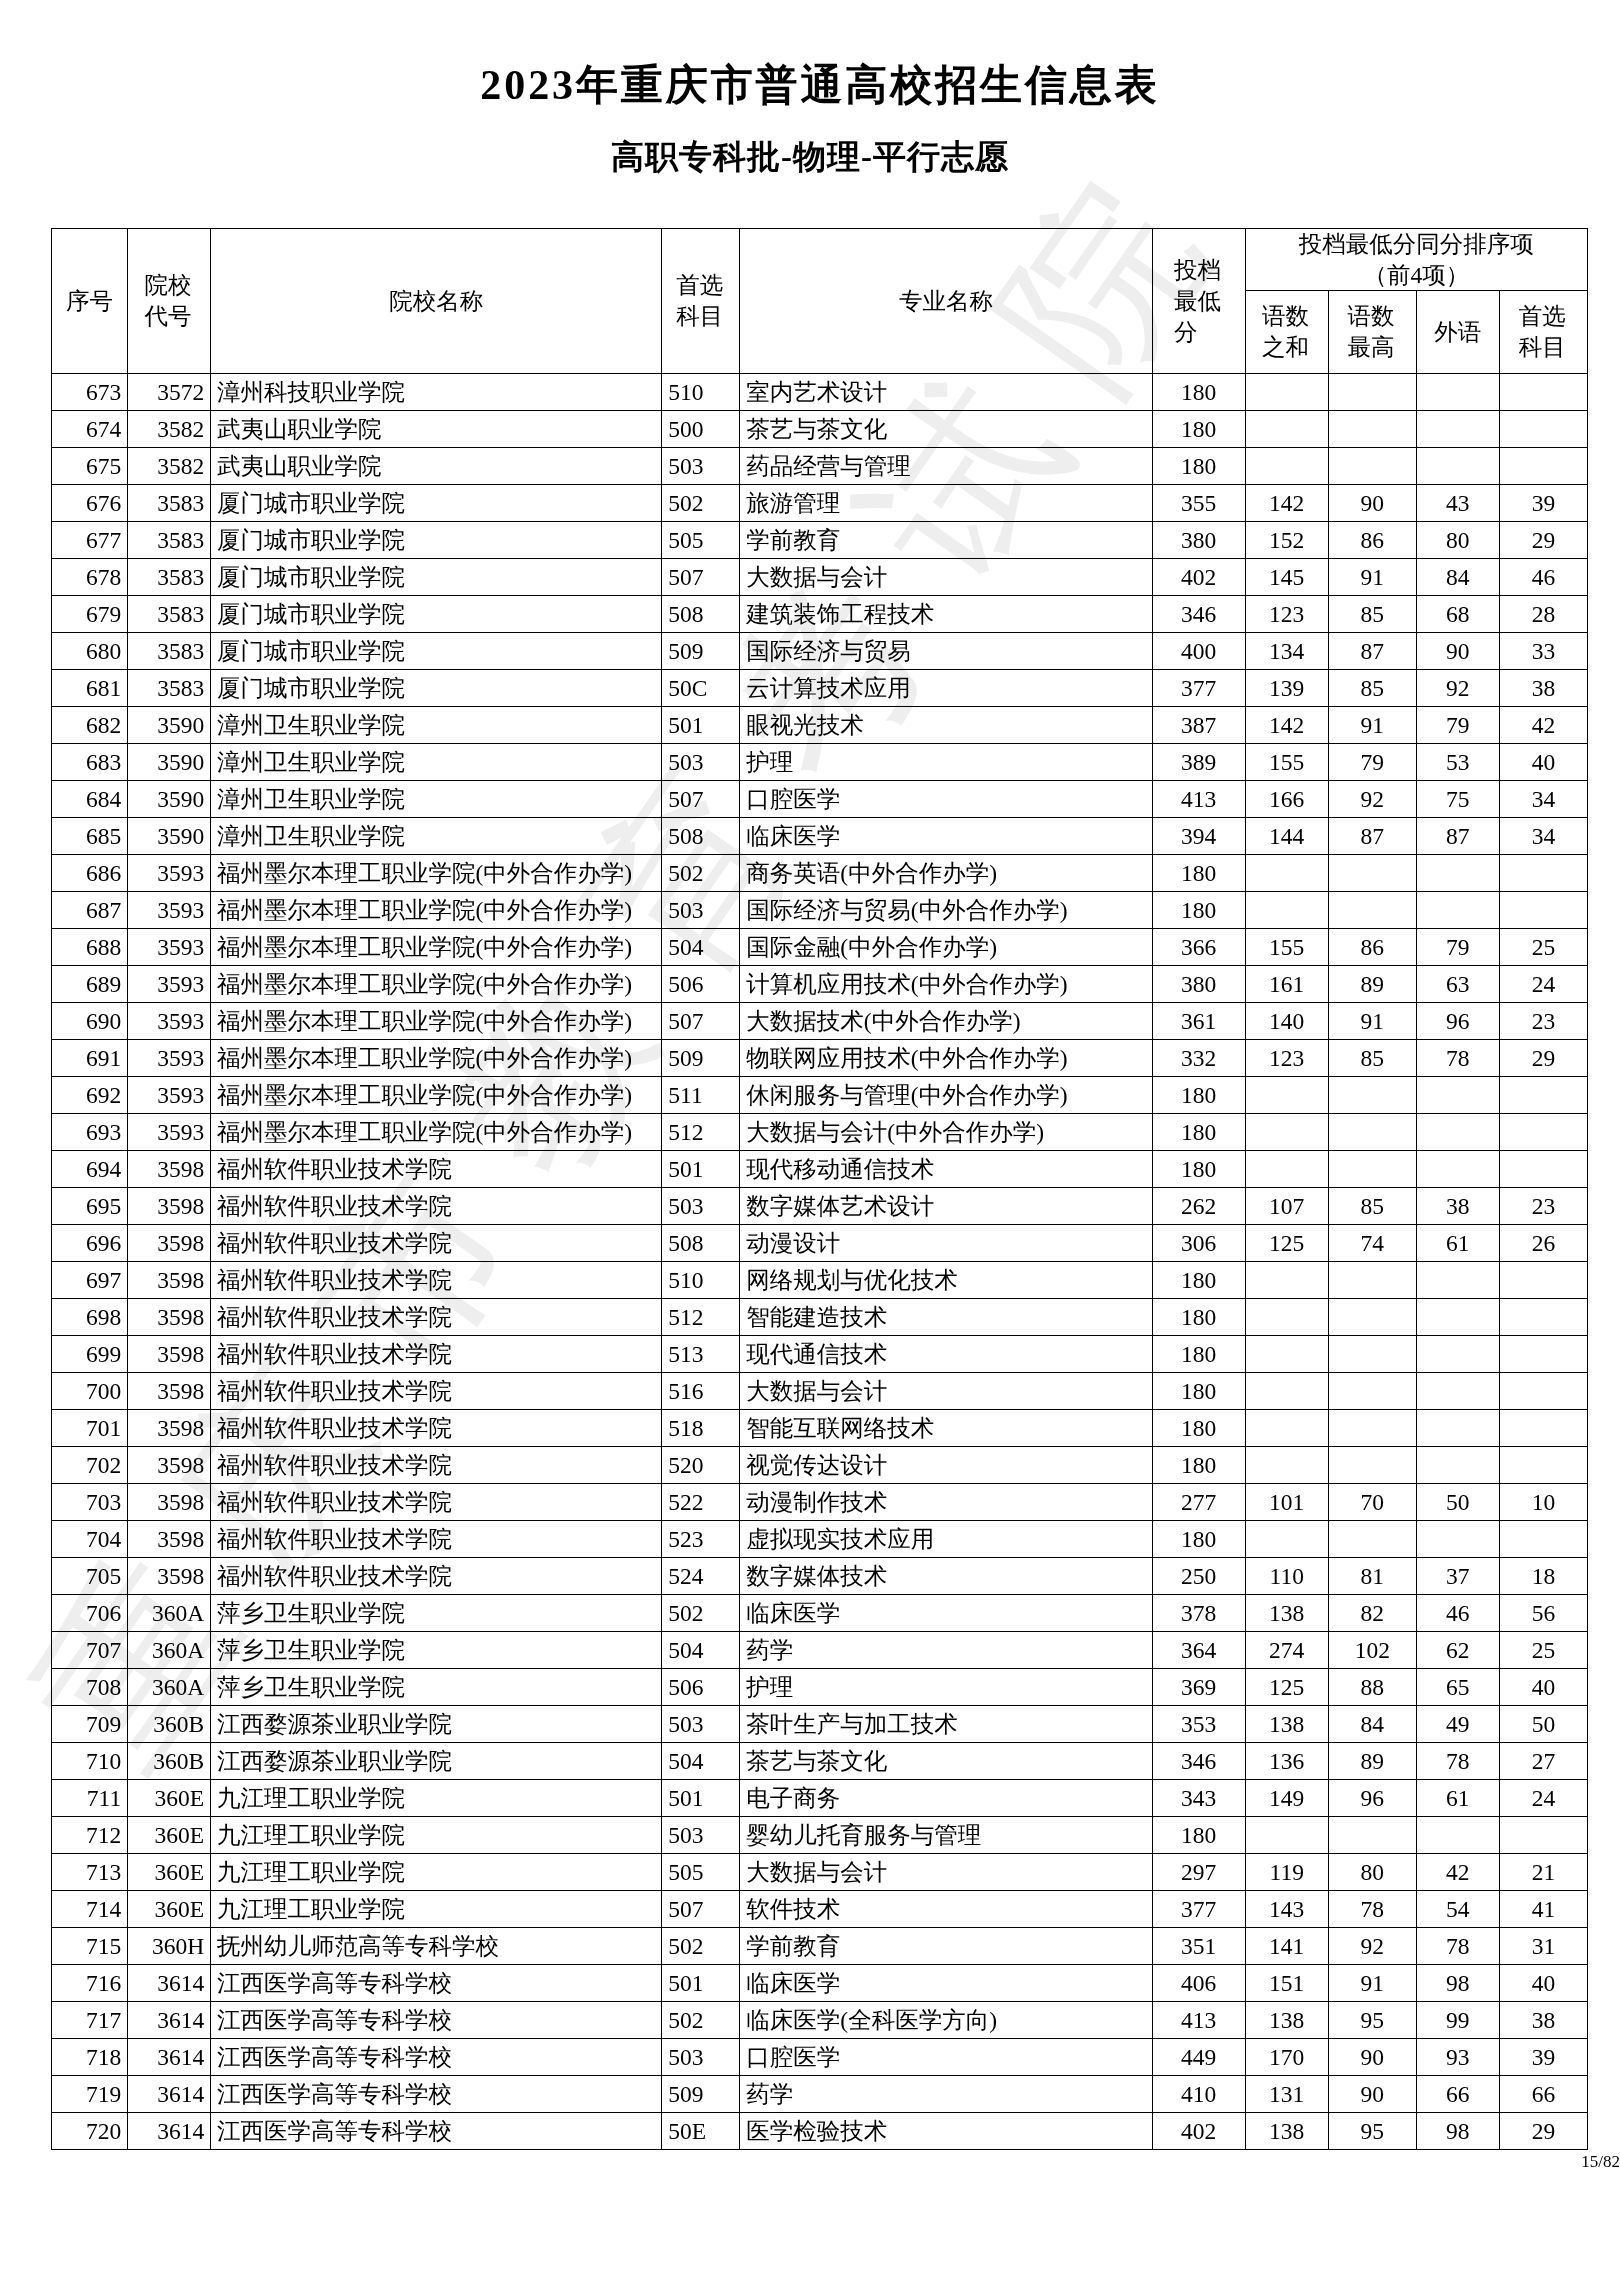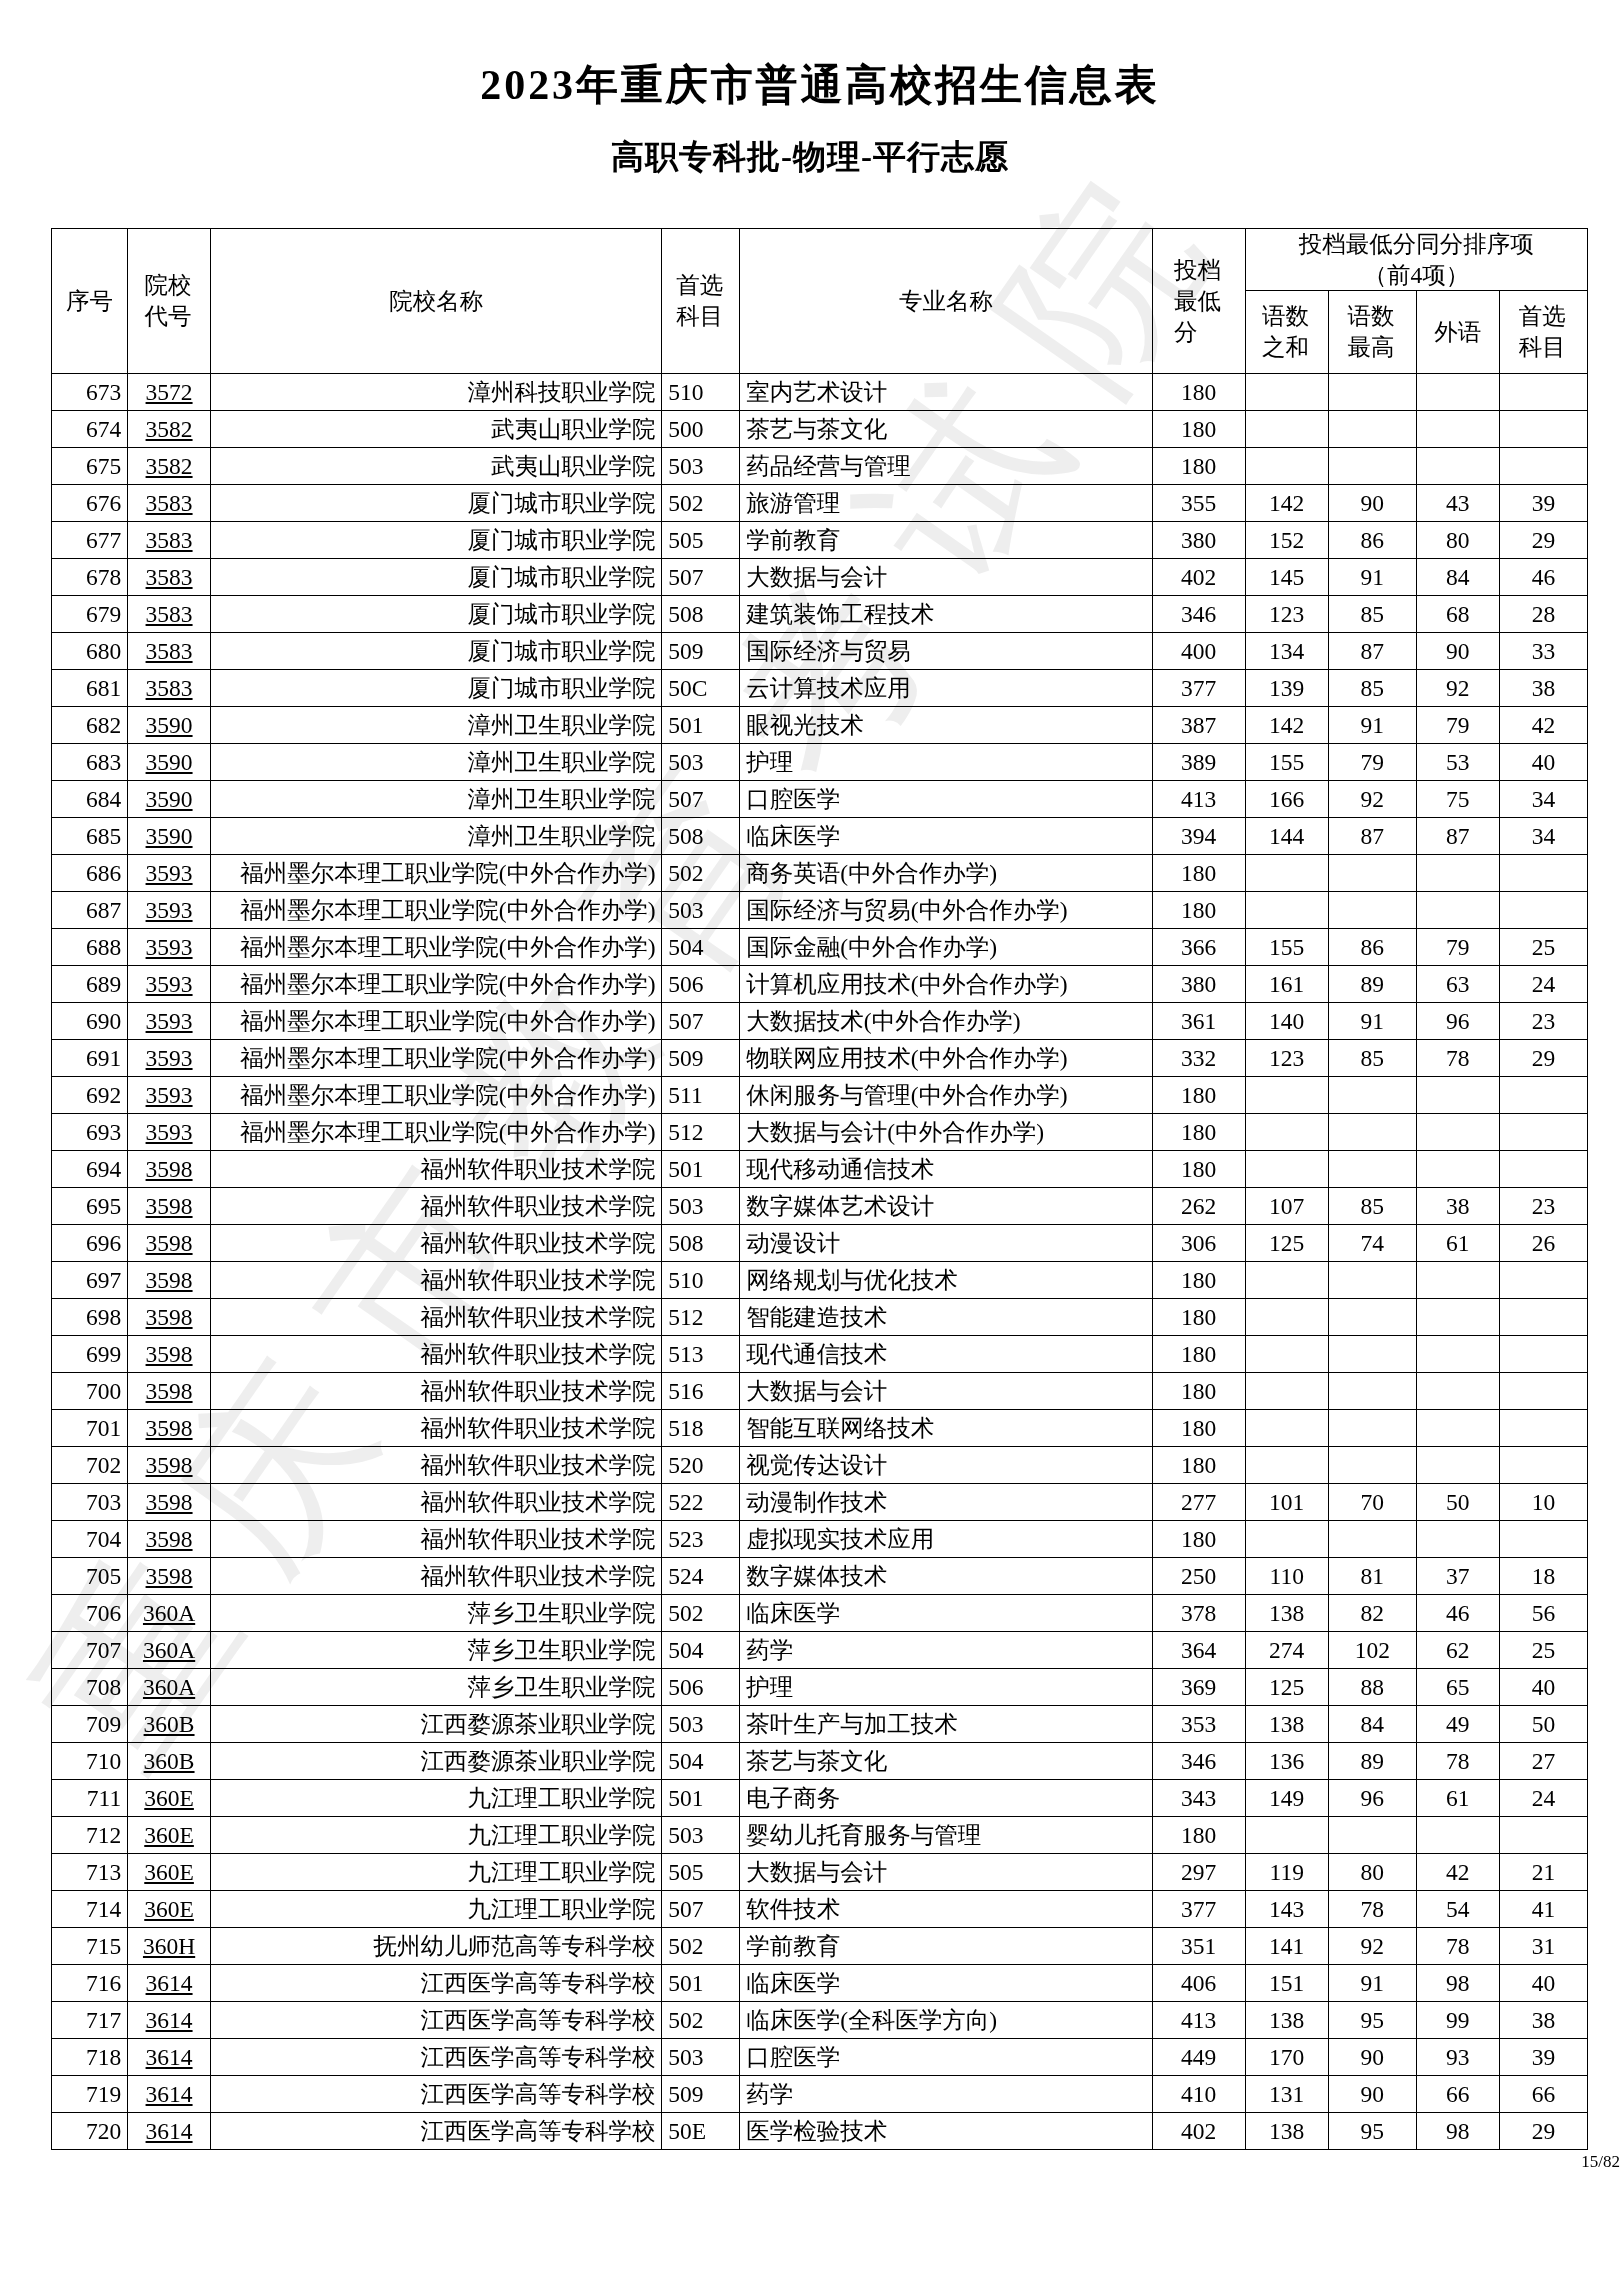--- a/index.html
+++ b/index.html
@@ -49,22 +49,22 @@
     vertical-align:middle;
     white-space:normal;
   }
   thead tr.h1 th{height:61px;}
   thead tr.h2 th{height:82px;}
   tbody td{height:36px;}
   .w2{display:inline-block;width:2.1em;line-height:1.32;text-align:left;}
   .group-th div{line-height:1.3;}
   
   td.c0{text-align:right;padding-right:11.8px;}
-  td.c1{text-align:center;padding-left:7.8px;text-decoration:underline;}
-  td.c2{text-align:right;padding-left:7.8px;}
+  td.c1{text-align:right;padding-left:7.8px;}
+  td.c2{text-align:left;padding-left:7.8px;}
   td.c3{text-align:left;padding-left:7.8px;}
   td.c4{text-align:left;padding-left:7.8px;}
   td.c5,td.c6,td.c7,td.c8,td.c9{text-align:center;}
   th.th-college-name{text-align:left;padding-left:9.8px;margin-top:16px;}
   .page-number{
     position:absolute;top:2152px;left:0;width:100%;
     text-align:right;font-size:17px;
   }
 </style>
 </head>

